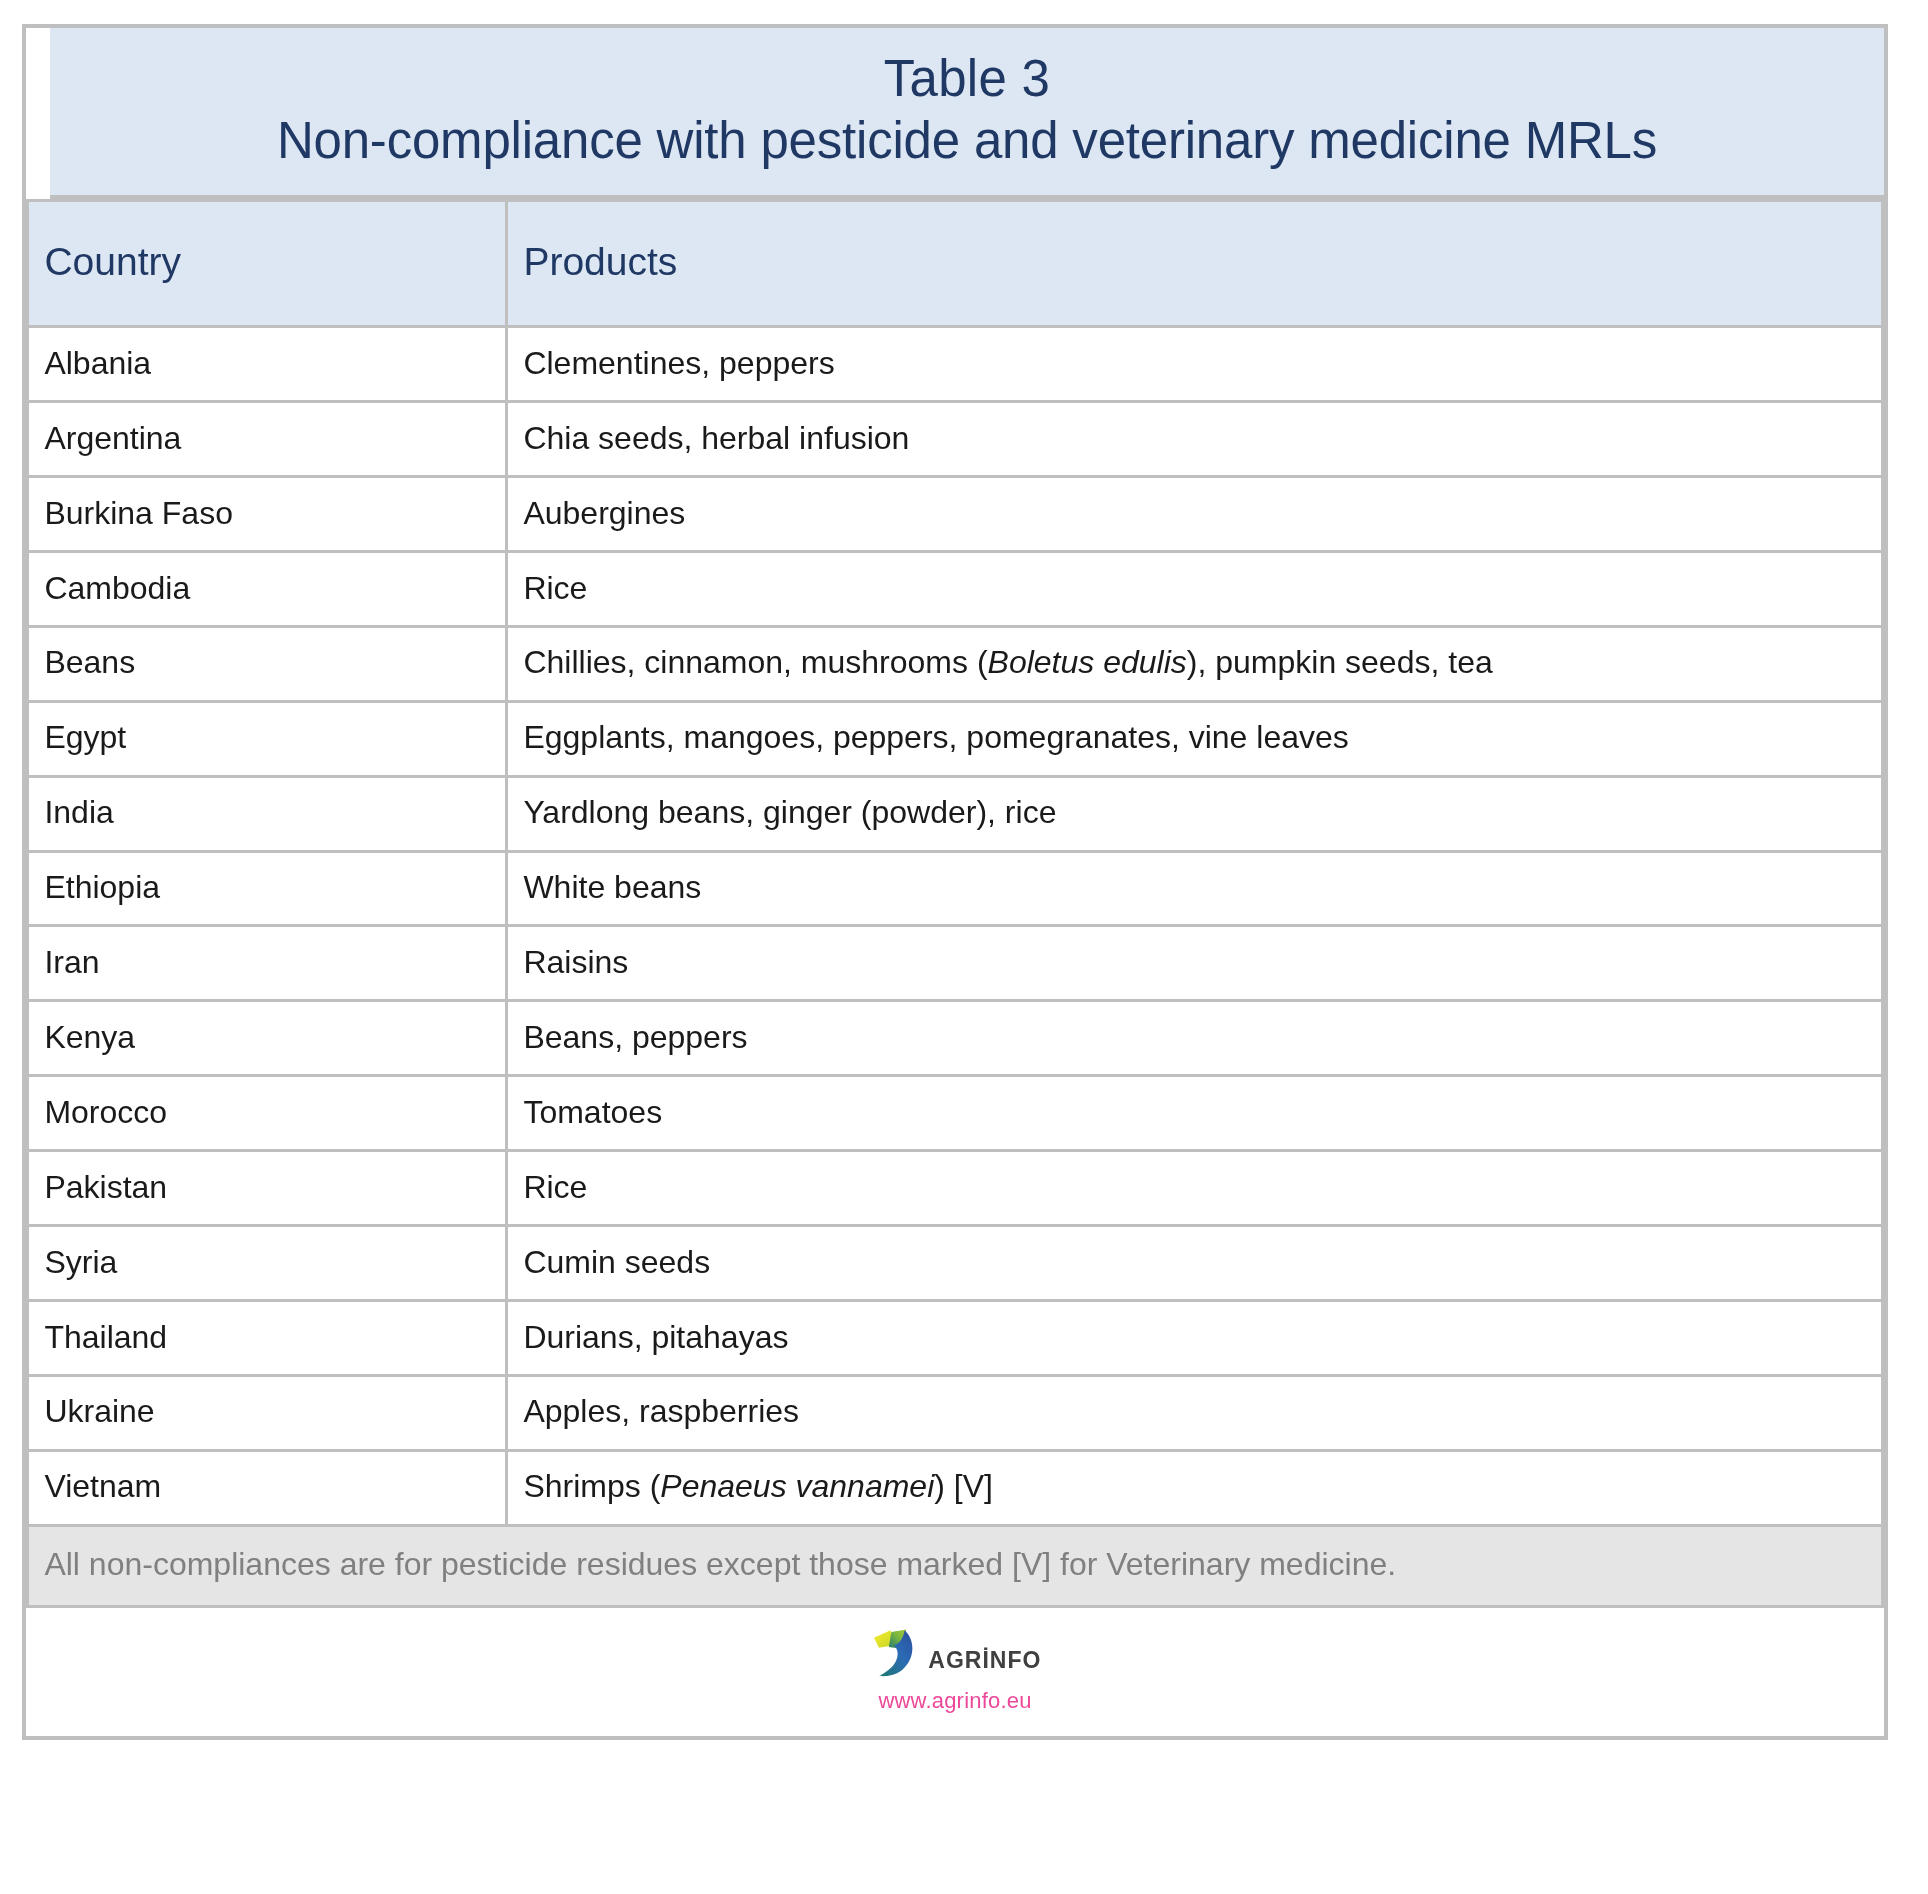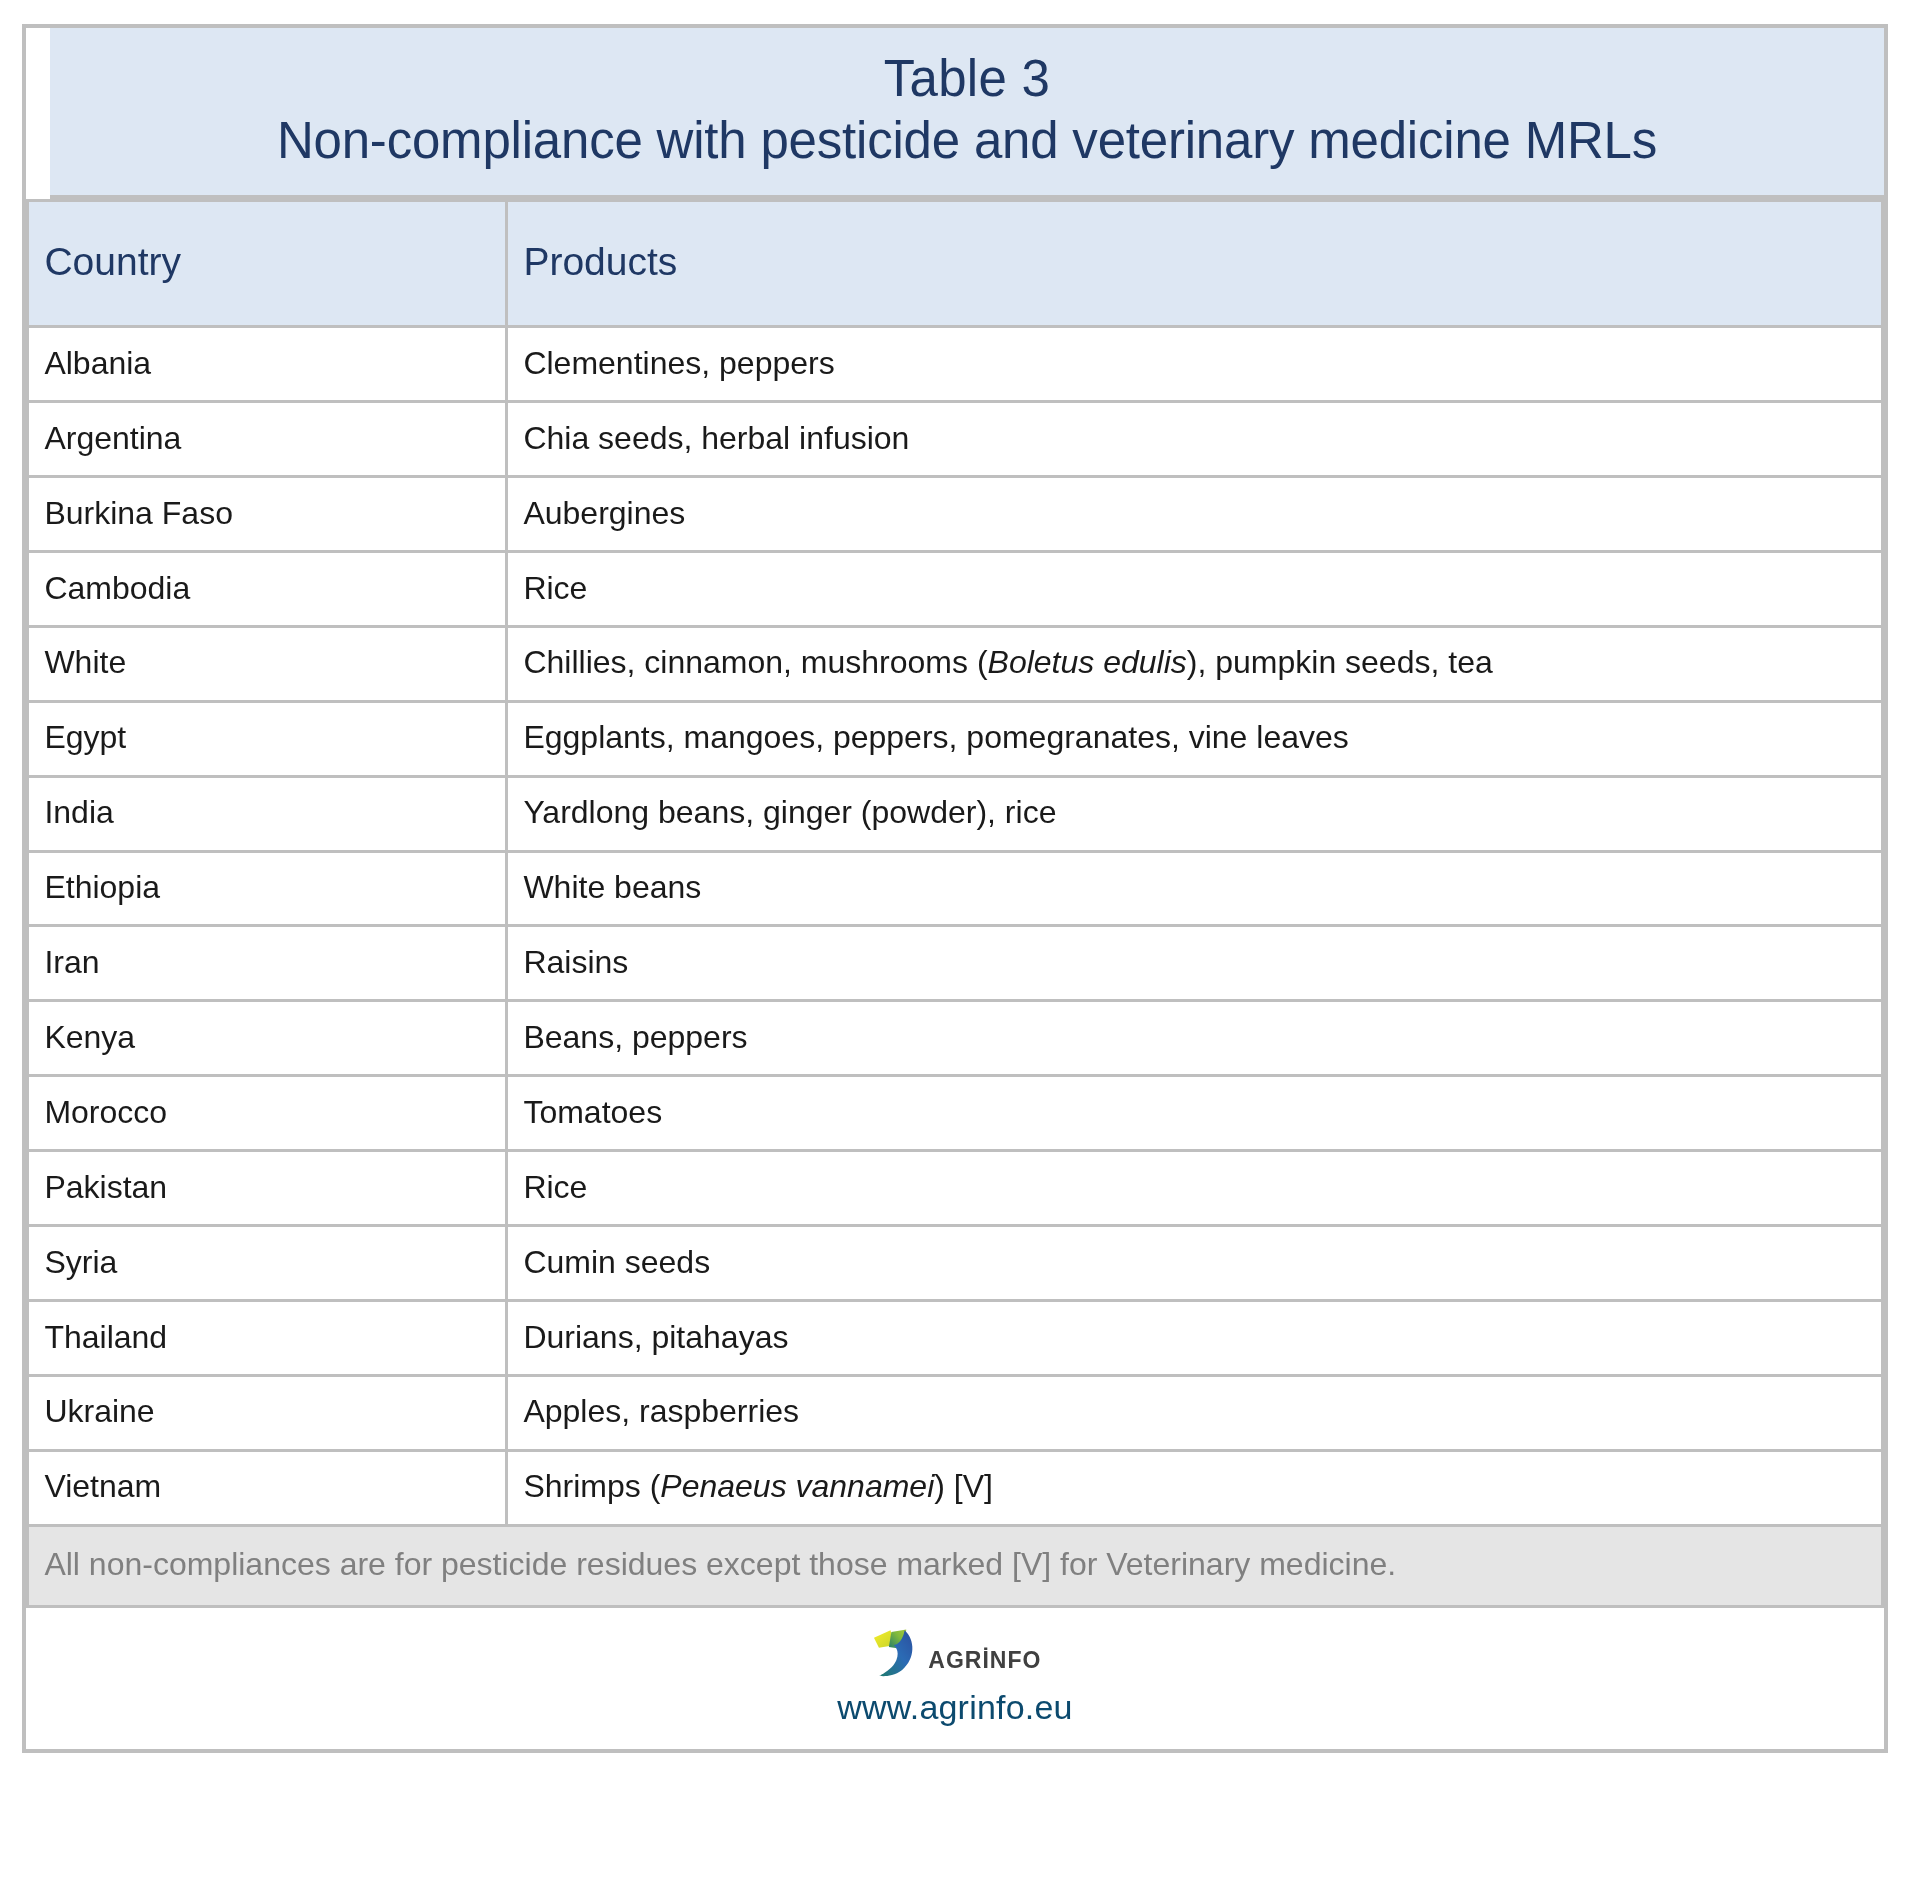--- a/index.html
+++ b/index.html
@@ -123,22 +123,22 @@
     font-size: 23px;
     font-weight: 700;
     color: #404040;
     letter-spacing: 1px;
     line-height: 1;
     position: relative;
     top: 7.7px;
   }
   .site-url {
     margin-top: 5.1px;
-    font-size: 34px;
-    color: #0c4a6e;
+    font-size: 22px;
+    color: #ec4899;
     letter-spacing: 0.2px;
   }
 </style>
 </head>
 <body>
 
 <div class="page">
   <div class="table-wrap">
 
     <div class="title-block">
@@ -168,21 +168,21 @@
           </tr>
           <tr>
             <td class="country">Burkina Faso</td>
             <td class="products">Aubergines</td>
           </tr>
           <tr>
             <td class="country">Cambodia</td>
             <td class="products">Rice</td>
           </tr>
           <tr>
-            <td class="country">White</td>
+            <td class="country">Beans</td>
             <td class="products"><span>Chillies, cinnamon, mushrooms (</span><i>Boletus edulis</i><span>), pumpkin seeds, tea</span></td>
           </tr>
           <tr>
             <td class="country">Egypt</td>
             <td class="products">Eggplants, mangoes, peppers, pomegranates, vine leaves</td>
           </tr>
           <tr>
             <td class="country">India</td>
             <td class="products">Yardlong beans, ginger (powder), rice</td>
           </tr>

